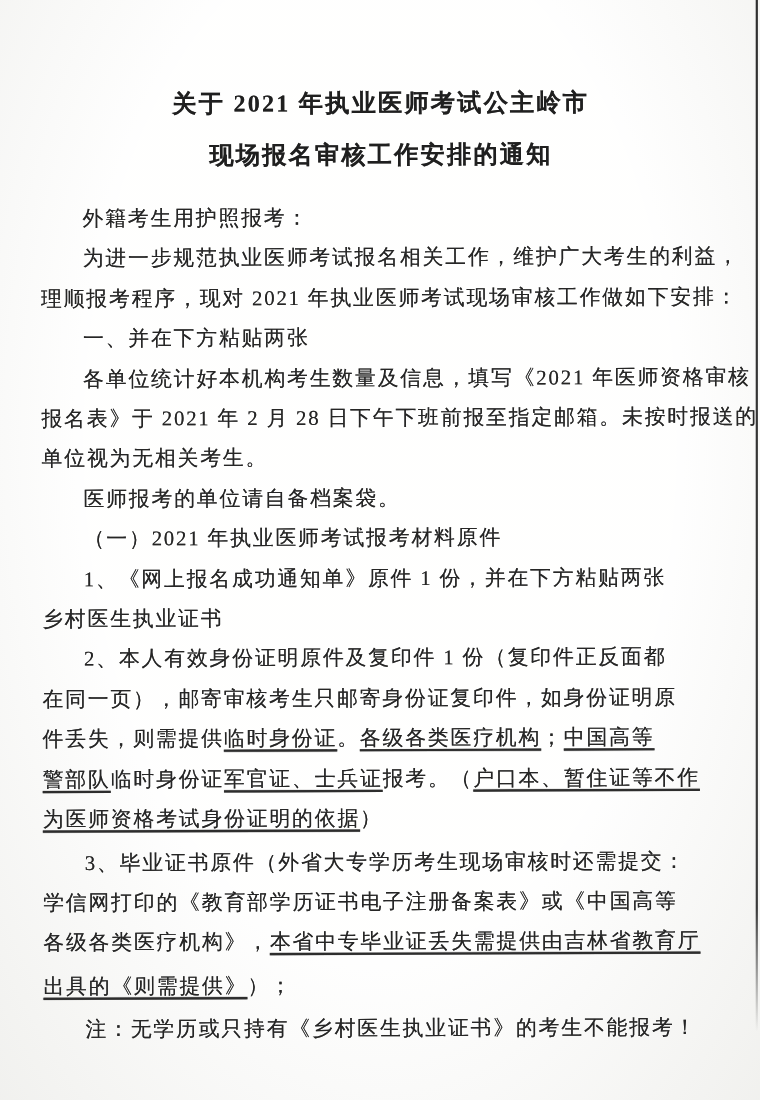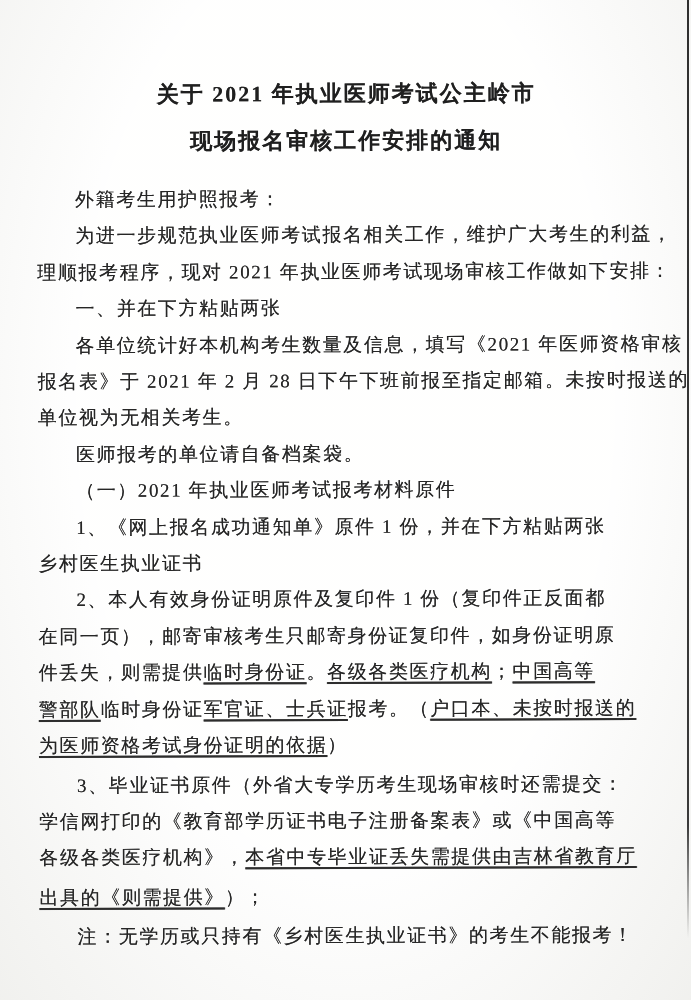--- a/index.html
+++ b/index.html
@@ -94,21 +94,21 @@
       <div class="line indent"><span>医师报考的单位请自备档案袋。</span></div>
 
       <div class="line indent"><span>（一）2021 年执业医师考试报考材料原件</span></div>
 
       <div class="line indent"><span>1、《网上报名成功通知单》原件 1 份，并在下方粘贴两张</span></div>
       <div class="line"><span>乡村医生执业证书</span></div>
 
       <div class="line indent"><span>2、本人有效身份证明原件及复印件 1 份（复印件正反面都</span></div>
       <div class="line"><span>在同一页），邮寄审核考生只邮寄身份证复印件，如身份证明原</span></div>
       <div class="line"><span>件丢失，则需提供</span><span class="u">临时身份证</span><span>。</span><span class="u">各级各类医疗机构</span><span>；</span><span class="u">中国高等</span></div>
-      <div class="line"><span class="u">警部队</span><span>临时身份证</span><span class="u">军官证、士兵证</span><span>报考。（</span><span class="u">户口本、未按时报送的</span></div>
+      <div class="line"><span class="u">警部队</span><span>临时身份证</span><span class="u">军官证、士兵证</span><span>报考。（</span><span class="u">户口本、暂住证等不作</span></div>
       <div class="line"><span class="u">为医师资格考试身份证明的依据</span><span>）</span></div>
 
       <div class="line indent gap-sm"><span>3、毕业证书原件（外省大专学历考生现场审核时还需提交：</span></div>
       <div class="line"><span>学信网打印的《教育部学历证书电子注册备案表》或《中国高等</span></div>
       <div class="line"><span>各级各类医疗机构》，</span><span class="u">本省中专毕业证丢失需提供由吉林省教育厅</span></div>
       <div class="line gap-sm"><span class="u">出具的《则需提供》</span><span>）；</span></div>
 
       <div class="line indent gap-sm"><span>注：无学历或只持有《乡村医生执业证书》的考生不能报考！</span></div>
     </div>
 

